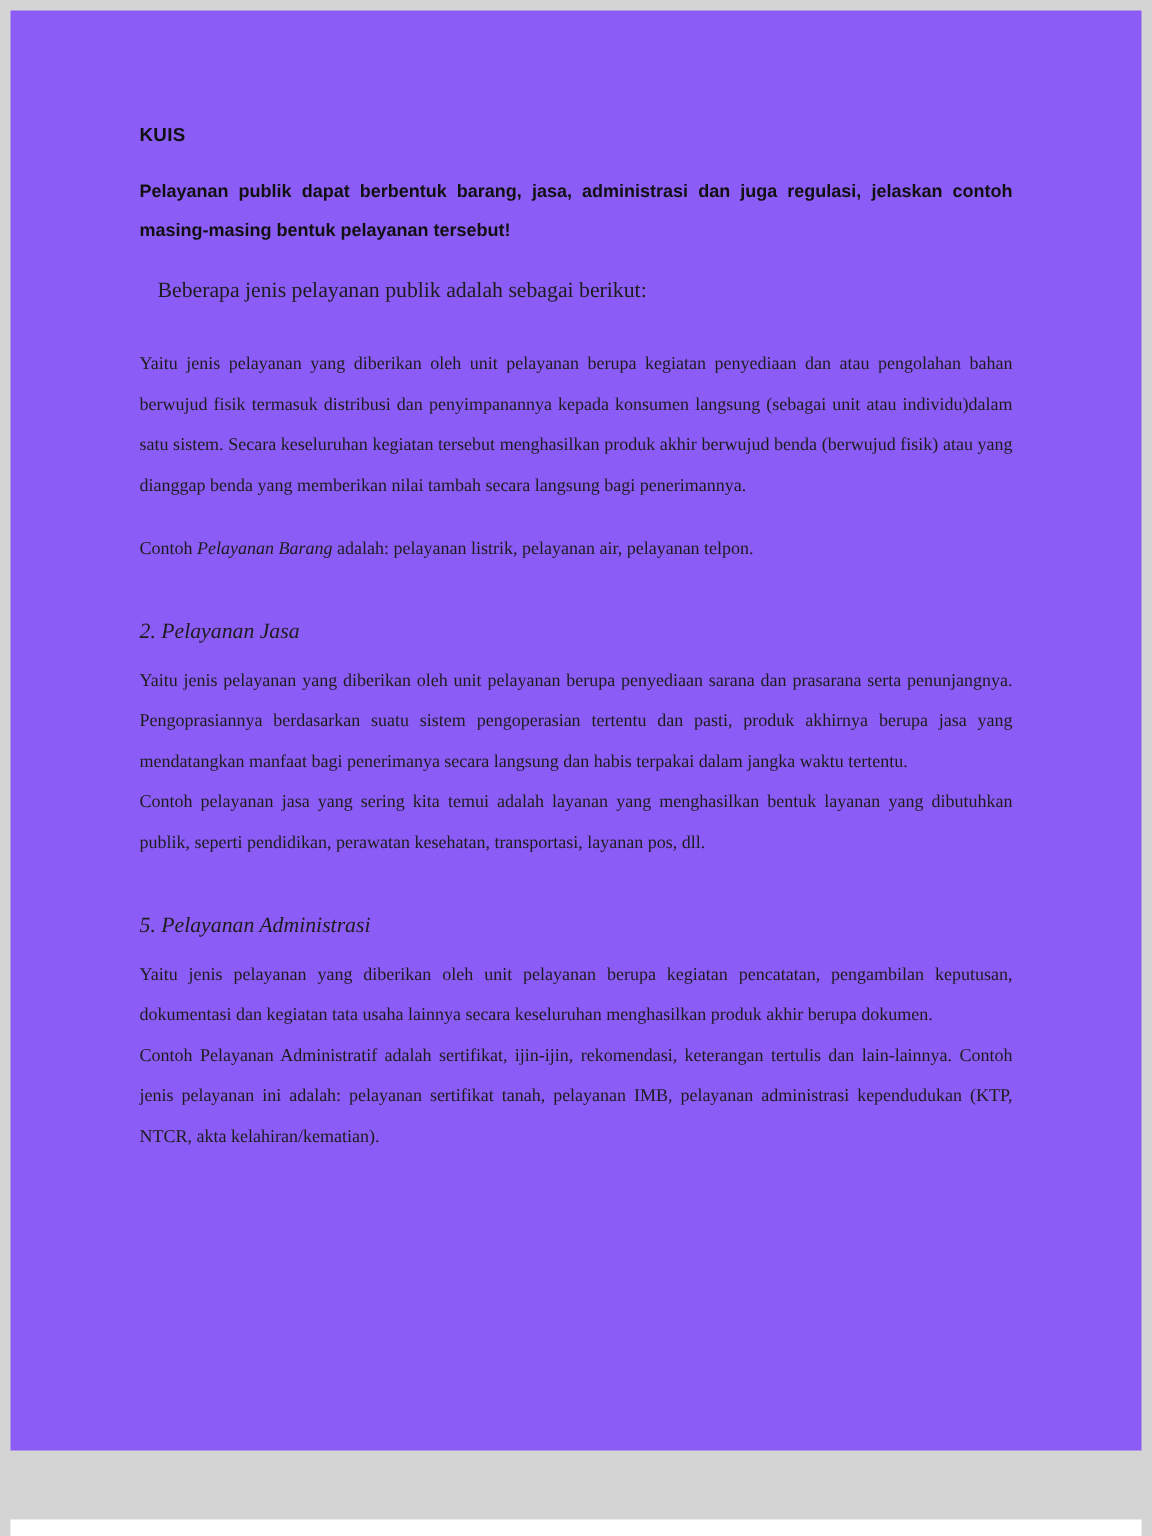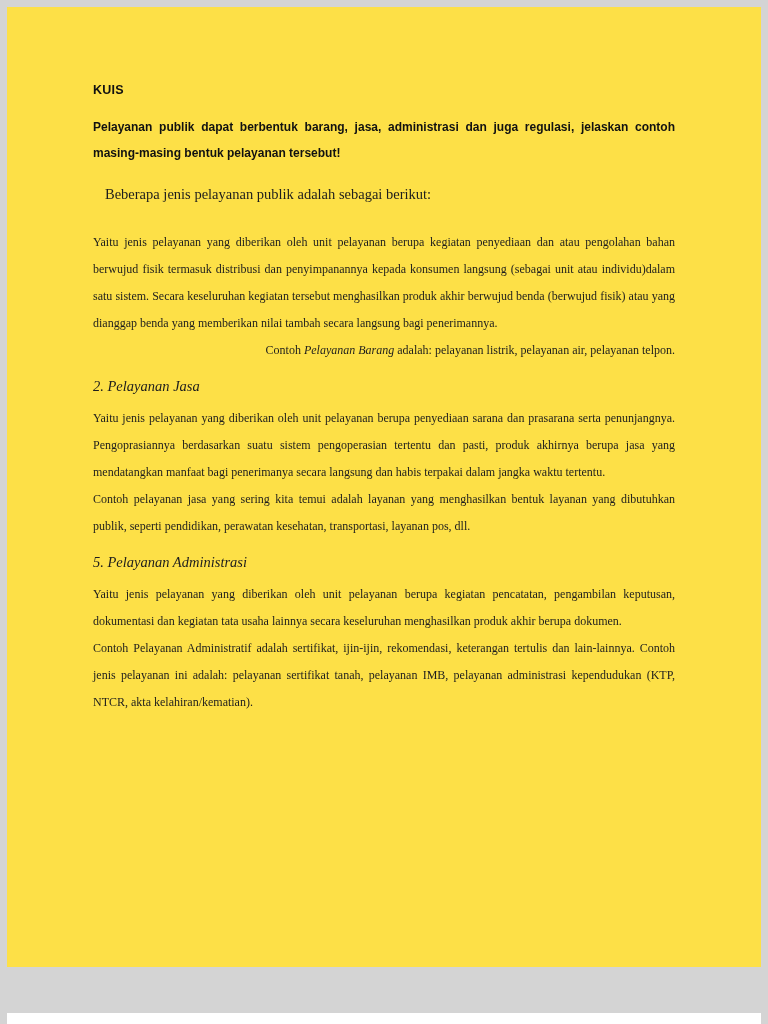--- a/index.html
+++ b/index.html
@@ -18,21 +18,21 @@
     width: 768px;
     height: 1024px;
     background: #d4d4d4;
   }
   .page {
     position: absolute;
     left: 7px;
     right: 7px;
     top: 7px;
     height: 960px;
-    background: #fde047;
+    background: #8b5cf6;
     box-sizing: border-box;
   }
   .page2 {
     position: absolute;
     left: 7px;
     right: 7px;
     top: 1013px;
     height: 11px;
     background: #ffffff;
   }
@@ -56,40 +56,41 @@
     line-height: 26px;
     margin: 0 0 17px 0;
     text-align: justify;
   }
   .intro {
     font-size: 14.5px;
     margin: 12px;
     line-height: 22px;
   }
   .sec {
-    margin-top: 12px;
+    margin-top: 32px;
   }
   .sec-first {
     margin-top: 24px;
   }
   .sec-head {
     font-style: italic;
     font-size: 14.5px;
     font-weight: normal;
     margin: 0 0 9px 0;
     line-height: 20px;
   }
   .para {
     font-size: 12px;
     line-height: 27px;
     text-align: justify;
     margin: 0;
   }
   .para.noj {
-    text-align: right;
+    text-align: left;
+    margin-top: 15px;
   }
   .it {
     font-style: italic;
   }
 </style>
 </head>
 <body>
 
 <div class="viewer">
   <div class="page">

